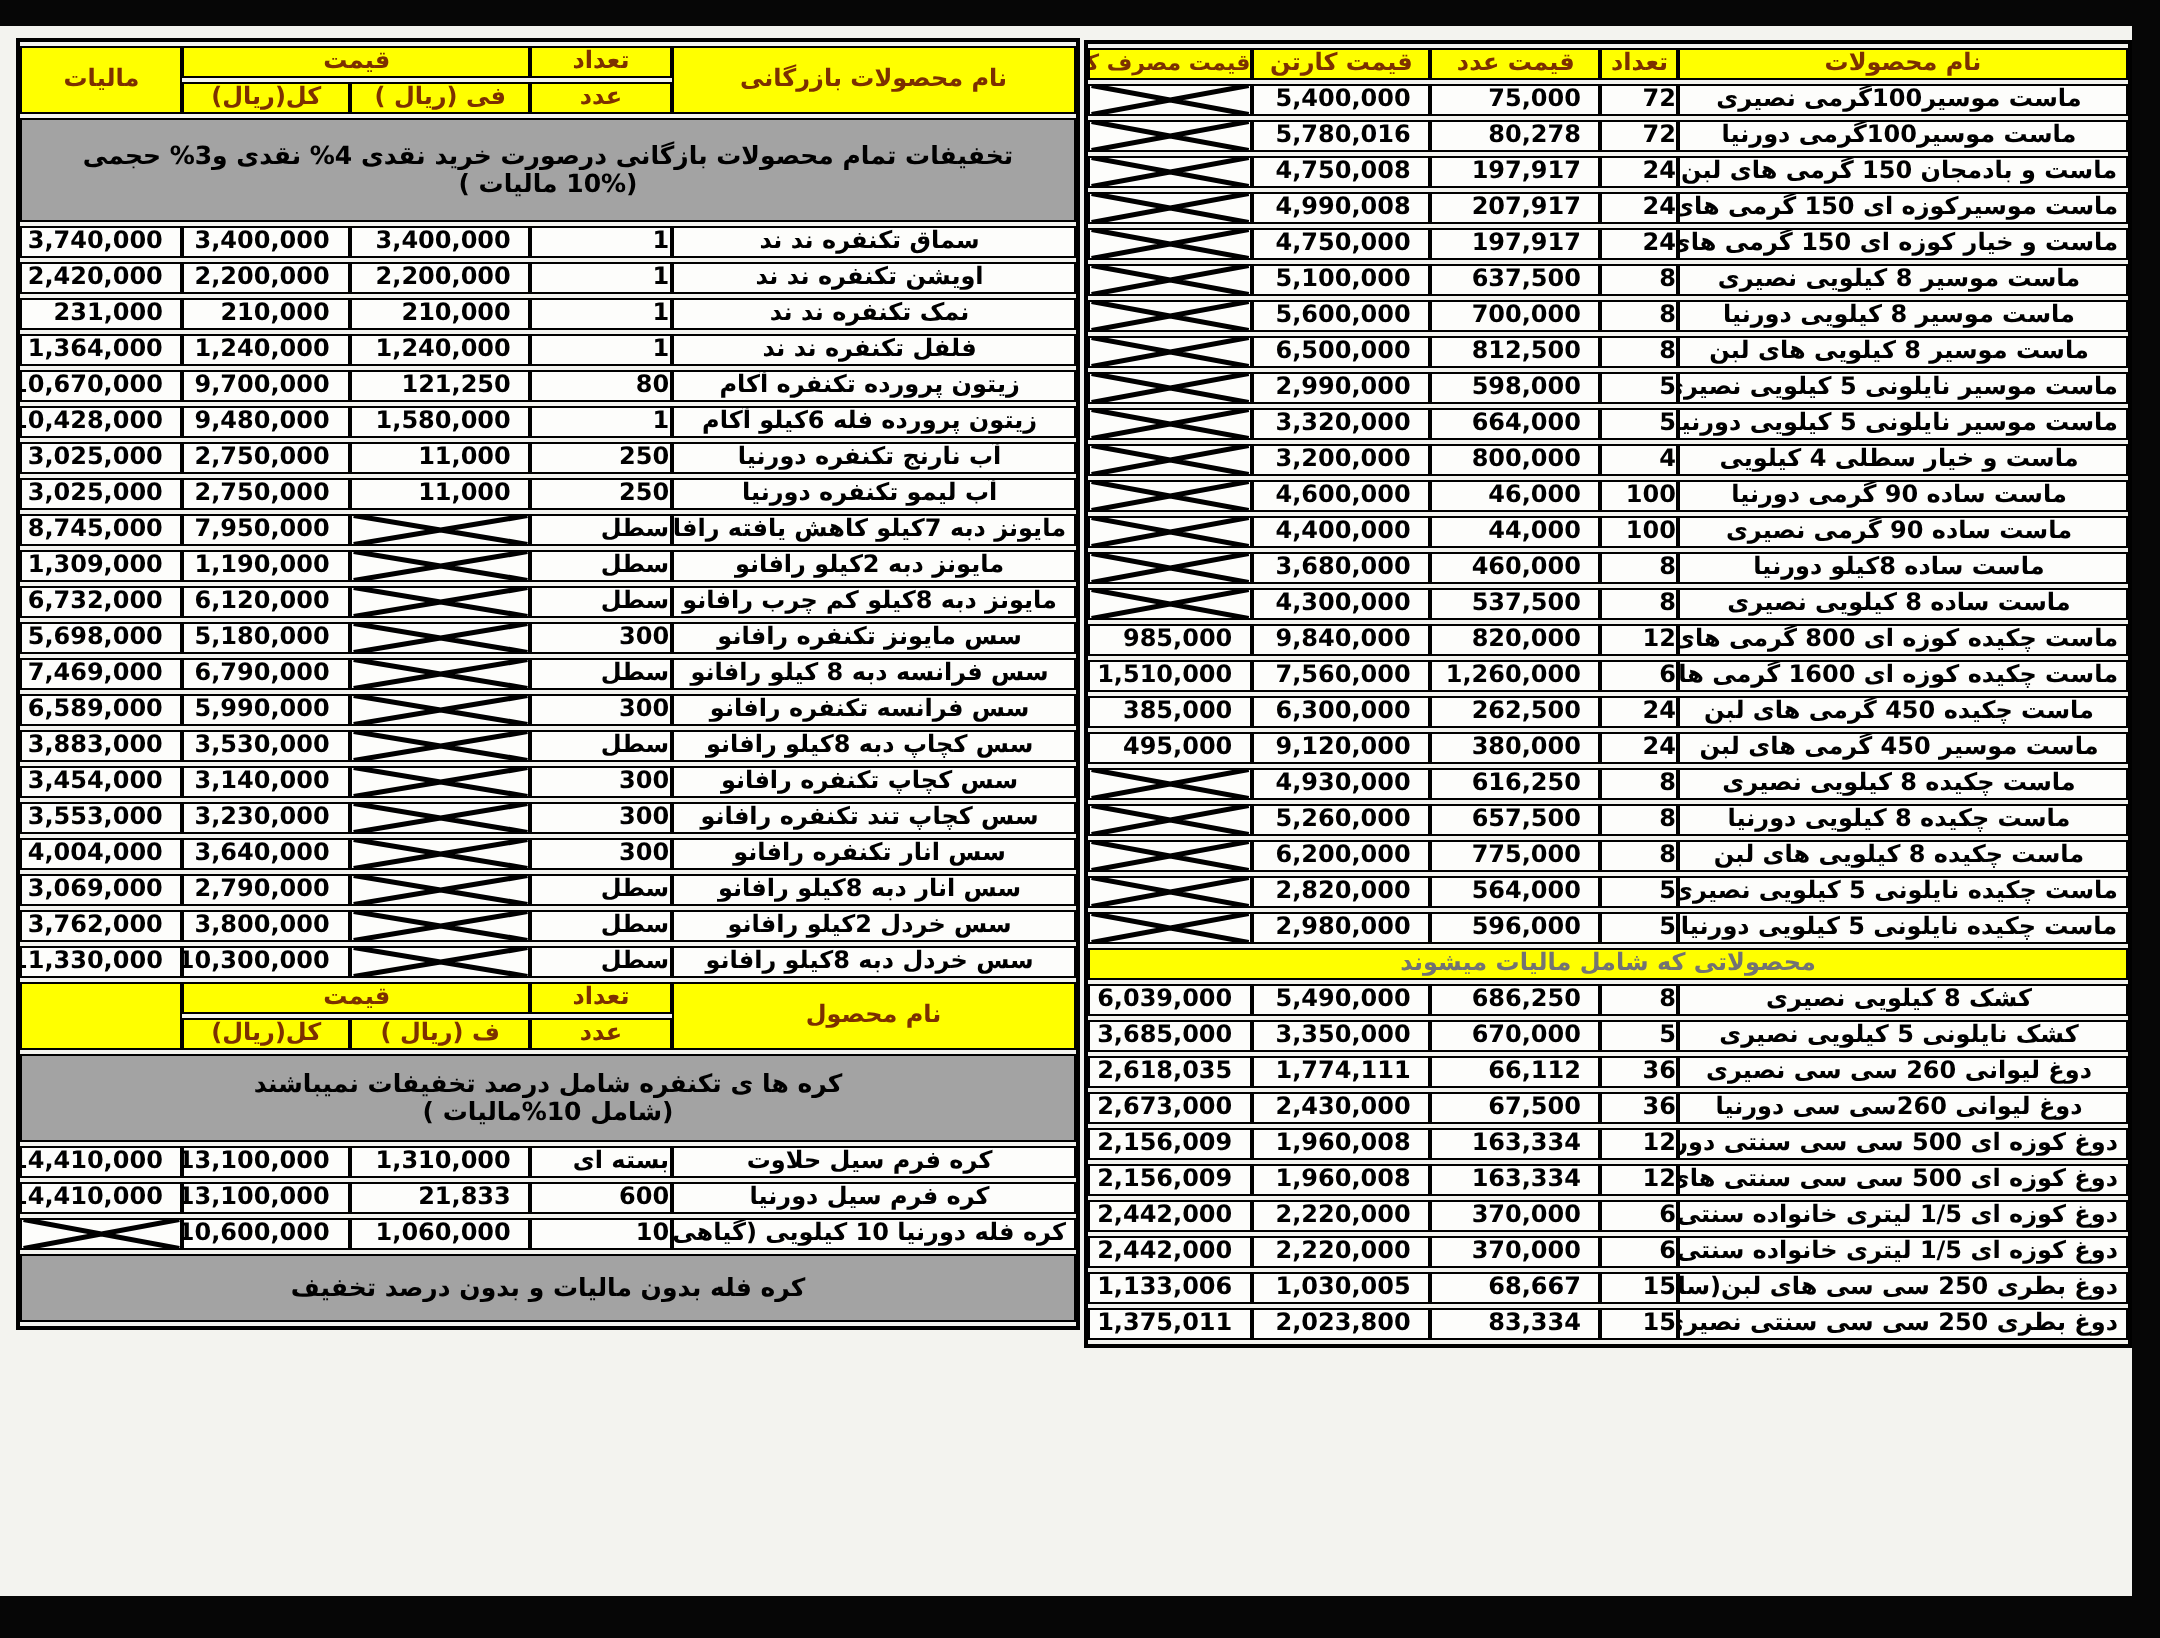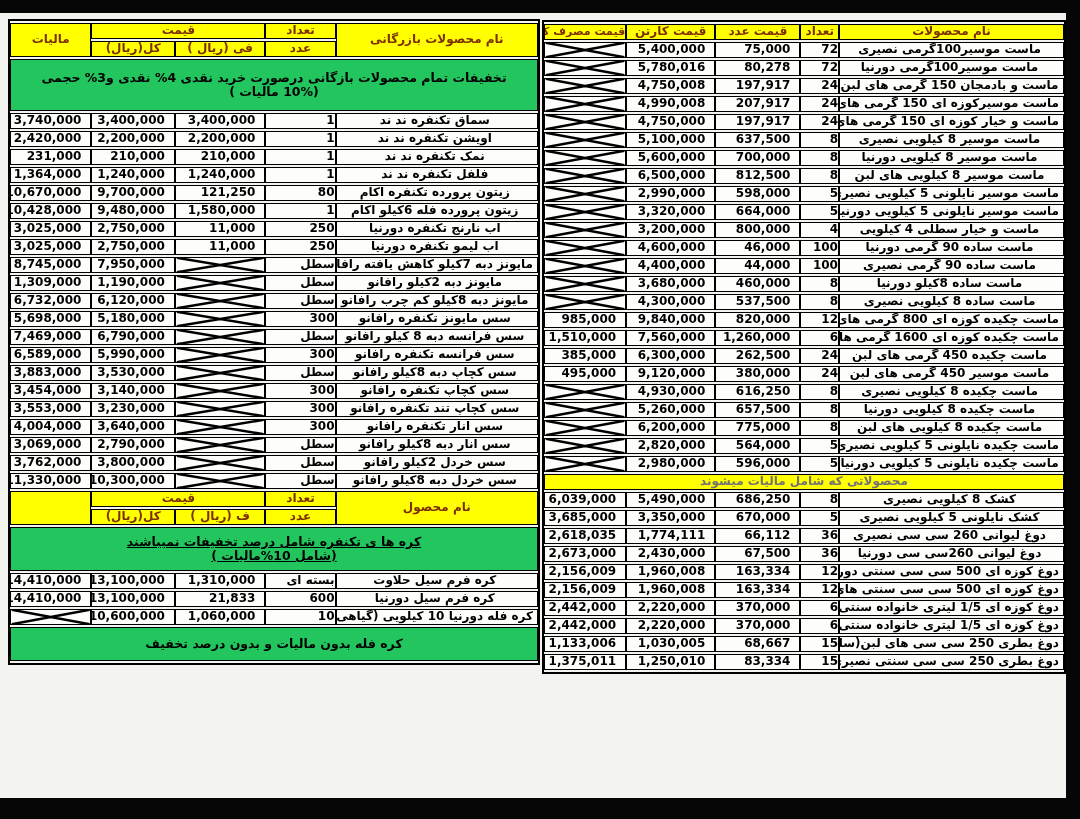--- a/index.html
+++ b/index.html
@@ -17,23 +17,23 @@
           direction:rtl; border:2px solid #000; }
   th, td { border:1.5px solid #000; background:#fdfdfb; color:#000; font-weight:bold;
            font-size:12px; line-height:1.1; overflow:hidden; white-space:nowrap;
            vertical-align:middle; position:relative; }
   .lt th, .lt td { height:16px; }
   .rt th, .rt td { height:16px; }
   th.hdr { background:#ffff00; color:#7c3000; text-align:center; font-size:12px; }
   td.name { text-align:center; padding-right:4px; }
   td.num  { text-align:right; padding-right:9px; }
   td.cnt  { text-align:right; }
-  td.note { background:#22c55e; text-align:center; font-size:12.5px; padding:4px 2px; white-space:normal; }
+  td.note { background:#a3a3a3; text-align:center; font-size:12.5px; padding:4px 2px; white-space:normal; }
   td.note .ln { display:block; }
-  td.note2 { height:44px;text-decoration:underline; }
+  td.note2 { height:44px; }
   td.banner { background:#ffff00; color:#737373; text-align:center; font-size:12px; }
   td.xcell { padding:0; }
   td.xcell svg { position:absolute; left:0; top:-1px; width:100%; height:calc(100% + 2px); display:block; }
   td.xcell path { stroke:#000; stroke-width:3.2; fill:none; }
   th.consumer { font-size:11px; }
 </style>
 </head>
 <body>
 
 <div class="page">
@@ -712,21 +712,21 @@
     <td class="cnt">15</td>
     <td class="num">68,667</td>
     <td class="num">1,030,005</td>
     <td class="num">1,133,006</td>
   </tr>
 
   <tr>
     <td class="name">دوغ بطری 250 سی سی سنتی نصیری</td>
     <td class="cnt">15</td>
     <td class="num">83,334</td>
-    <td class="num">1,250,010</td>
+    <td class="num">2,023,800</td>
     <td class="num">1,375,011</td>
   </tr>
 </tbody>
       </table>
     </div>
 
   </div>
   <div class="black-bar-right"></div>
   <div class="black-bar-bottom"></div>
 </div>

